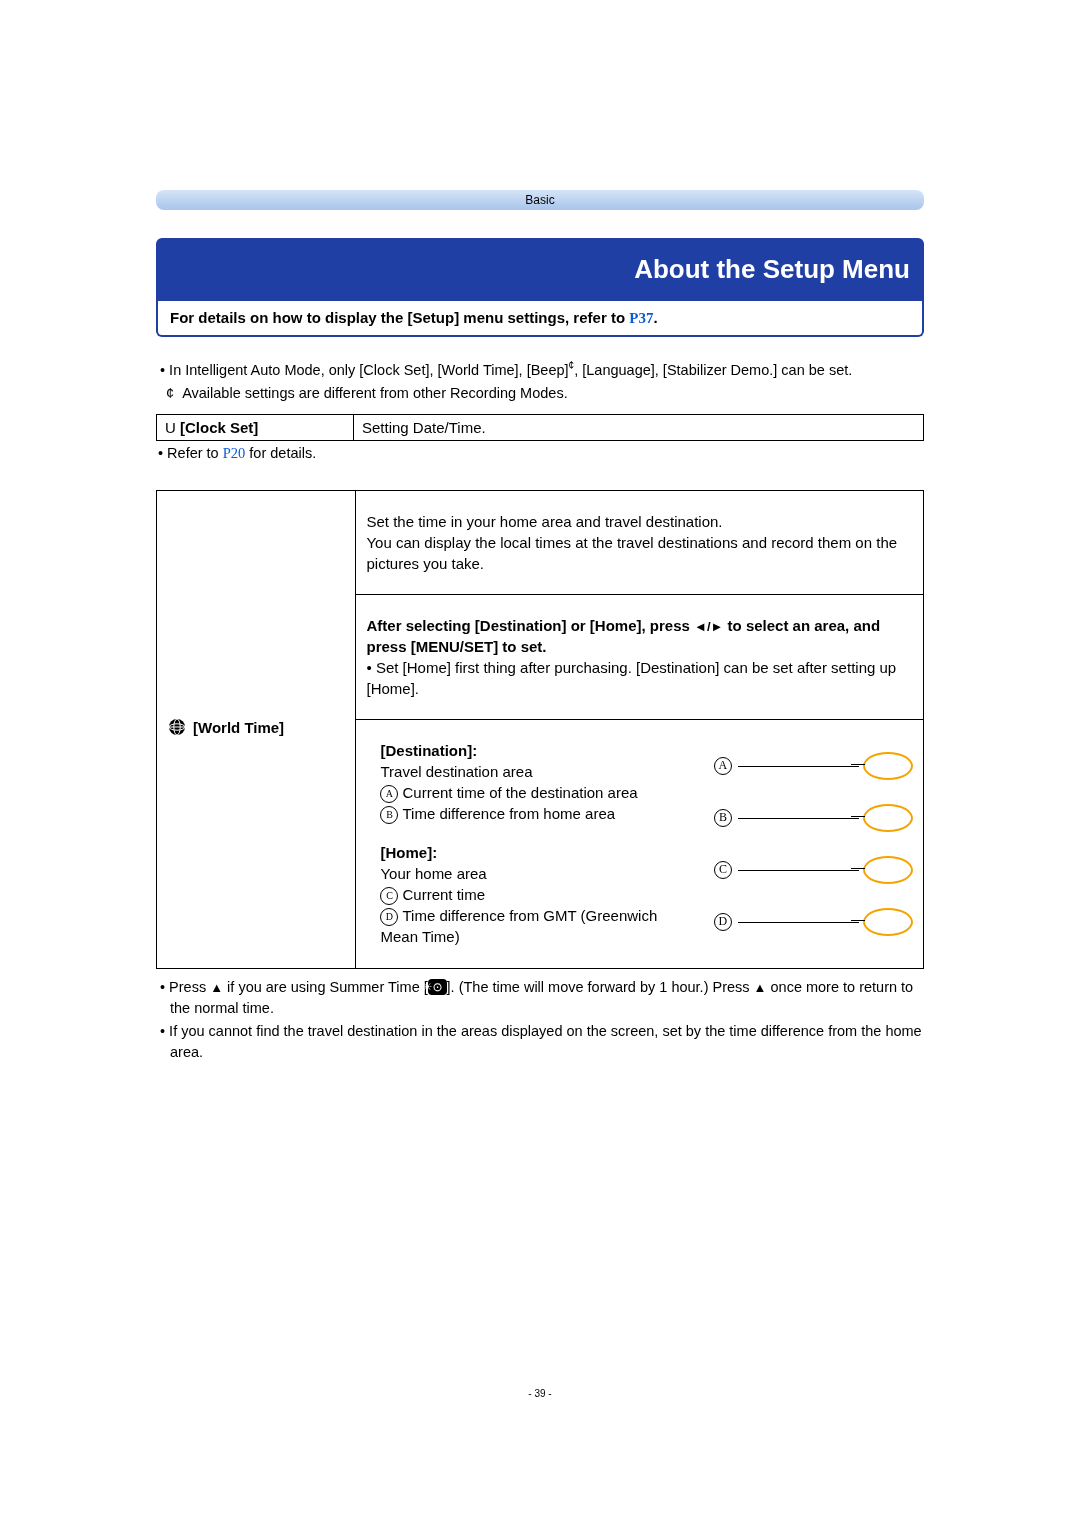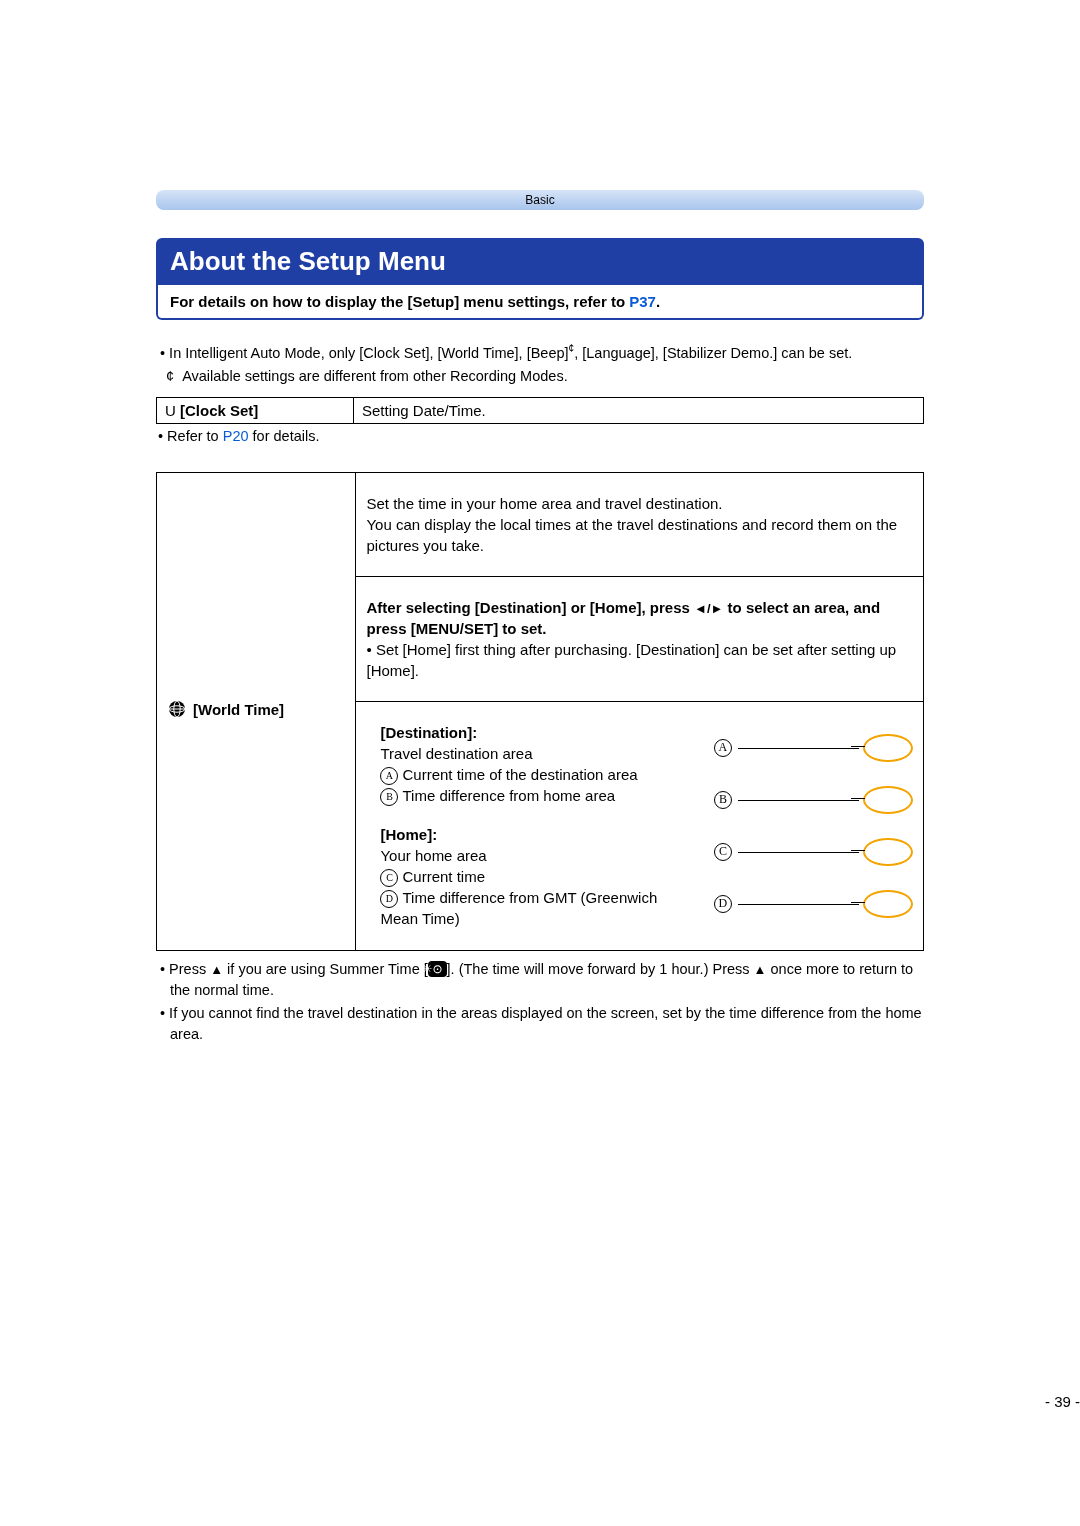--- a/index.html
+++ b/index.html
@@ -24,32 +24,33 @@
     font-size: 12px;
     color: #000;
     padding: 3px 0;
     margin-bottom: 28px;
   }
   .title-bar {
     background: #1f3fa5;
     color: #fff;
     font-size: 26px;
     font-weight: bold;
-    padding: 8px 14px;
+    padding: 16px 14px;
     border-radius: 6px 6px 0 0;
+    text-align: right;
   }
   .info-box {
     border: 2px solid #1f3fa5;
     border-top: none;
     border-radius: 0 0 6px 6px;
     padding: 8px 12px;
     font-weight: bold;
     font-size: 15px;
   }
-  .info-box a, a.link { color: #0b5bd6; text-decoration: none; }
+  .info-box a, a.link { color: #0b5bd6; text-decoration: none; font-family: Liberation Serif, serif; }
   .bullets {
     margin: 22px 0 10px 0;
     font-size: 14.5px;
     line-height: 1.45;
   }
   .bullets .item {
     padding-left: 14px;
     text-indent: -10px;
     margin-bottom: 2px;
   }
@@ -145,25 +146,25 @@
     background:#000;
     color:#fff;
     border-radius:4px;
     padding:0 4px;
     font-size:12px;
     line-height:16px;
     vertical-align:1px;
   }
   .page-number {
     position: absolute;
-    bottom: 116px;
+    bottom: 127px;
     left: 0;
     width: 100%;
-    text-align: right;
-    font-size: 15px;
+    text-align: center;
+    font-size: 10px;
   }
   .tri { font-size:13px; }
   .asterisk-sup { font-size:10px; vertical-align:super; }
 </style>
 </head>
 <body>
 
 <div class="page">
 
   <div class="basic-bar">

